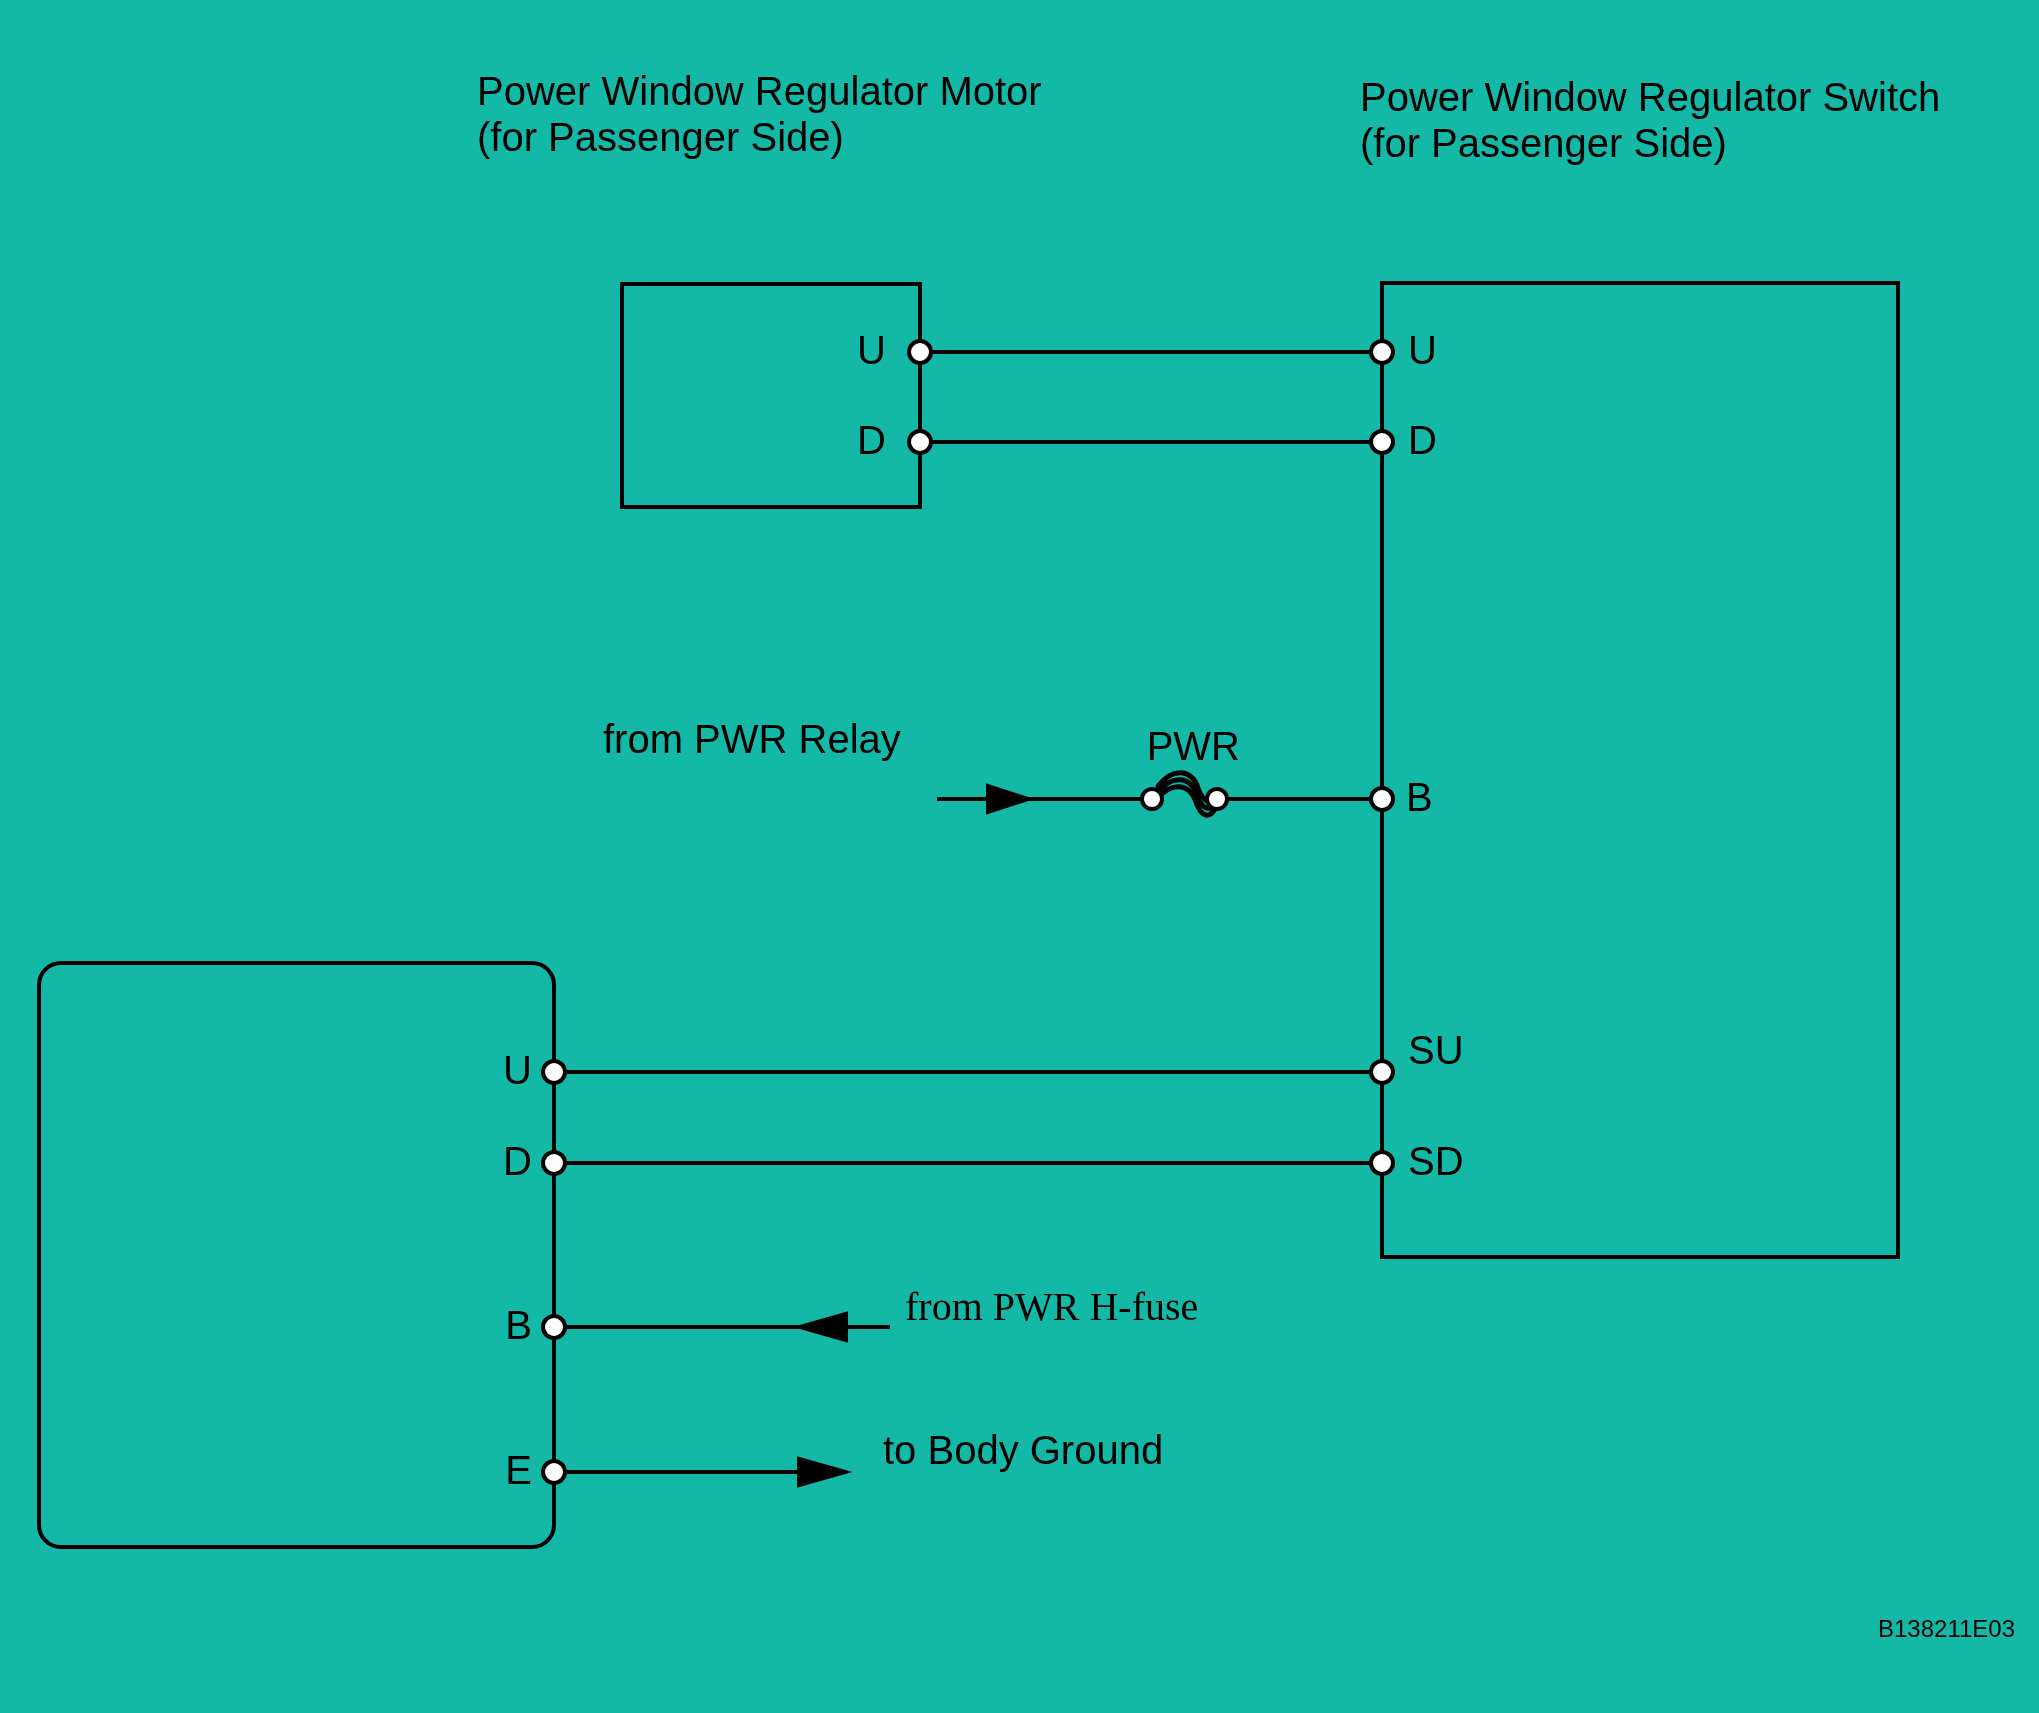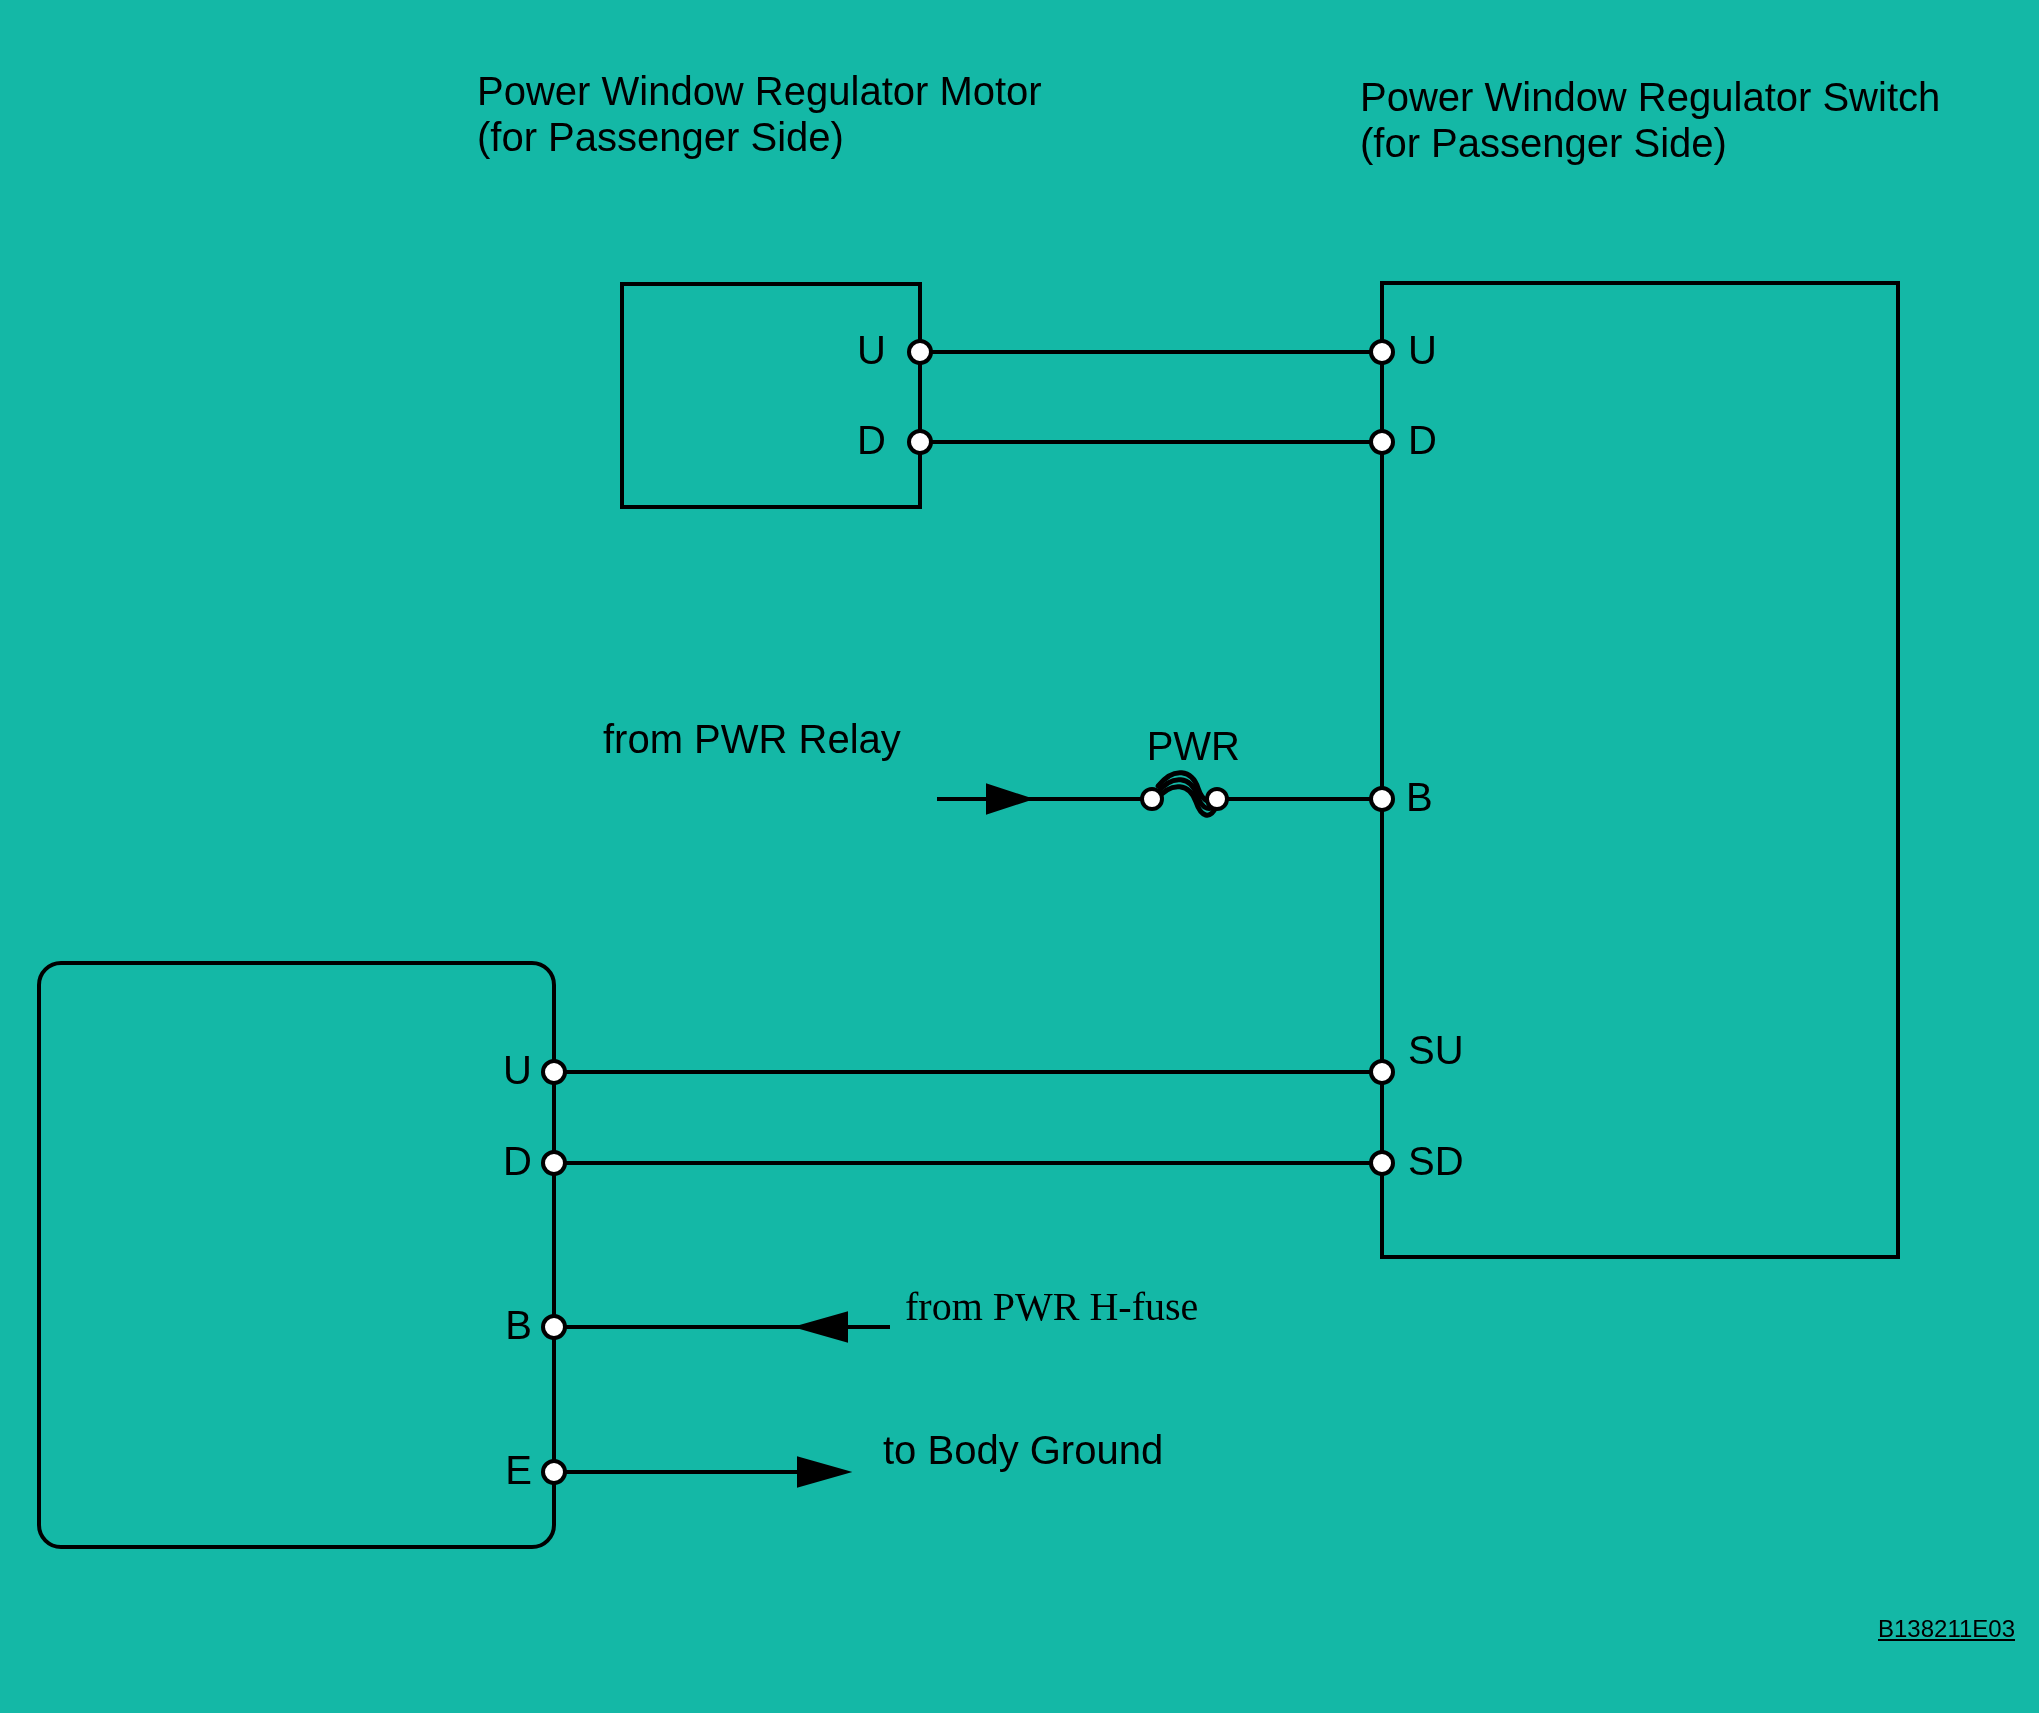--- a/index.html
+++ b/index.html
@@ -108,15 +108,15 @@
   <div class="term" style="left:1408px; top:420px;">D</div>
   <div class="term" style="left:1406px; top:777px;">B</div>
   <div class="term" style="left:1408px; top:1030px;">SU</div>
   <div class="term" style="left:1408px; top:1141px;">SD</div>
 
   <div class="term ra" style="left:472px; top:1050px;">U</div>
   <div class="term ra" style="left:472px; top:1141px;">D</div>
   <div class="term ra" style="left:472px; top:1305px;">B</div>
   <div class="term ra" style="left:472px; top:1450px;">E</div>
 
-  <div class="fig-id" style="left:1878px; top:1616px;text-decoration:underline;">B138211E03</div>
+  <div class="fig-id" style="left:1878px; top:1616px;">B138211E03</div>
 
 </div>
 
 </body></html>

